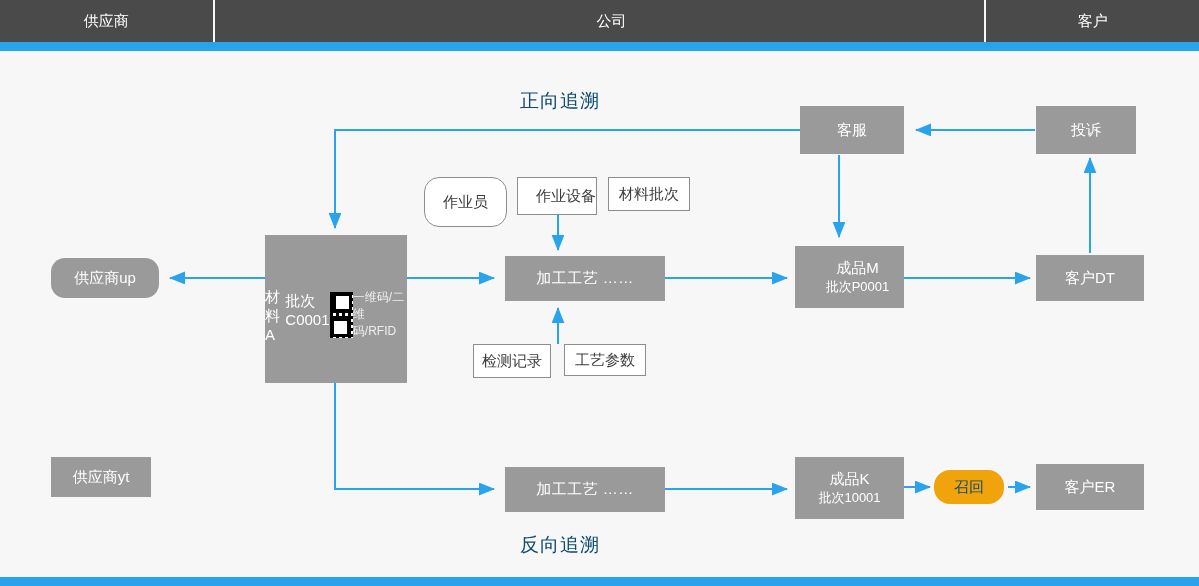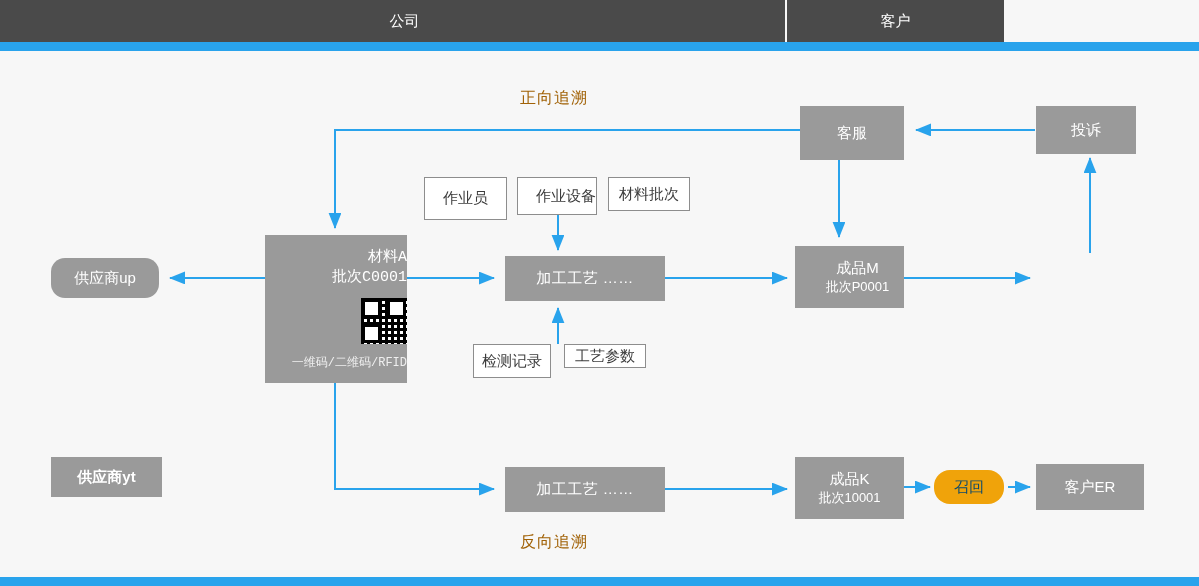--- a/index.html
+++ b/index.html
@@ -106,24 +106,23 @@
     font-size: 15px;
     letter-spacing: 0.5px;
   }
 
   
   .material-card {
     position: absolute;
     background: #9a9a9a;
     color: #ffffff;
     display: flex;
-    flex-direction: column;
-    align-items: flex-end;
+    flex-direction: row;
+    align-items: center;
     box-sizing: border-box;
-    font-family: Liberation Mono, monospace;
   }
   .material-card .m-title { font-size: 15px; margin-top: 12px; }
   .material-card .m-batch { font-size: 15px; margin-top: 1px; }
   .material-card .m-code  { font-size: 12px; margin-top: 10px; color: #efefef; }
 
   
   .qr {
     width: 46px; height: 46px;
     margin-top: 12px;
     background-color: #ffffff;
@@ -158,39 +157,43 @@
     border-radius: 16px;
     display: flex;
     align-items: center;
     justify-content: center;
     font-size: 15px;
   }
 
   
   .flow-label {
     position: absolute;
-    color: #a16207;
-    font-size: 16px;
+    color: #0c4a6e;
+    font-size: 19px;
     letter-spacing: 1px;
   }
 
   
   #arrows {
     position: absolute;
     left: 0; top: 0;
     width: 1199px; height: 586px;
     pointer-events: none;
   }
 </style>
 </head>
 <body>
 
 <div id="stage">
 
   <div class="header-row">
+    <div class="hdr hdr-supplier">
+      <span>供应商</span>
+      <span class="notch"></span>
+    </div>
     <div class="hdr hdr-company">
       <span>公司</span>
       <span class="notch"></span>
     </div>
     <div class="hdr hdr-customer">
       <span>客户</span>
       <span class="notch"></span>
     </div>
   </div>
 
@@ -237,75 +240,78 @@
     </g>
   </svg>
 
   <div class="flow-label" style="left:520px; top:88px;">正向追溯</div>
   <div class="flow-label" style="left:520px; top:532px;">反向追溯</div>
 
   <div class="node" style="left:51px; top:258px; width:108px; height:40px;border-radius:14px;">
     <span>供应商up</span>
   </div>
 
-  <div class="node" style="left:51px; top:457px; width:111px; height:40px;font-weight:bold;">
+  <div class="node" style="left:51px; top:457px; width:100px; height:40px;">
     <span>供应商yt</span>
   </div>
 
   <div class="material-card" style="left:265px; top:235px; width:142px; height:148px;">
     <div class="m-title">材料A</div>
     <div class="m-batch">批次C0001</div>
     <div class="qr">
         <span class="qr-bl"></span>
       </div>
     <div class="m-code">一维码/二维码/RFID</div>
   </div>
 
-  <div class="white-node" style="left:424px; top:177px; width:83px; height:43px;">
+  <div class="white-node" style="left:424px; top:177px; width:83px; height:50px;border-radius:15px;">
     <span>作业员</span>
   </div>
   <div class="white-node" style="left:517px; top:177px; width:80px; height:38px;justify-content:flex-end;">
     <span>作业设备</span>
   </div>
   <div class="white-node" style="left:608px; top:177px; width:82px; height:34px;">
     <span>材料批次</span>
   </div>
 
   <div class="white-node" style="left:473px; top:344px; width:78px; height:34px;">
     <span>检测记录</span>
   </div>
-  <div class="white-node" style="left:564px; top:344px; width:82px; height:24px;">
+  <div class="white-node" style="left:564px; top:344px; width:82px; height:32px;">
     <span>工艺参数</span>
   </div>
 
   <div class="proc-node" style="left:505px; top:256px; width:160px; height:45px;">
     <span>加工工艺  ……</span>
   </div>
   <div class="proc-node" style="left:505px; top:467px; width:160px; height:45px;">
     <span>加工工艺  ……</span>
   </div>
 
   <div class="node" style="left:795px; top:246px; width:109px; height:62px;padding-left:16px;">
     <span>成品M</span>
     <span class="sub">批次P0001</span>
   </div>
 
   <div class="node" style="left:795px; top:457px; width:109px; height:62px;">
     <span>成品K</span>
     <span class="sub">批次10001</span>
   </div>
 
-  <div class="node" style="left:800px; top:106px; width:104px; height:54px;">
+  <div class="node" style="left:800px; top:106px; width:104px; height:48px;">
     <span>客服</span>
   </div>
 
   <div class="node" style="left:1036px; top:106px; width:100px; height:48px;">
     <span>投诉</span>
   </div>
 
+  <div class="node" style="left:1036px; top:255px; width:108px; height:46px;">
+    <span>客户DT</span>
+  </div>
 
   <div class="node" style="left:1036px; top:464px; width:108px; height:46px;">
     <span>客户ER</span>
   </div>
 
   <div class="pill" style="left:934px; top:470px; width:70px; height:34px;">
     <span>召回</span>
   </div>
 
 </div>

